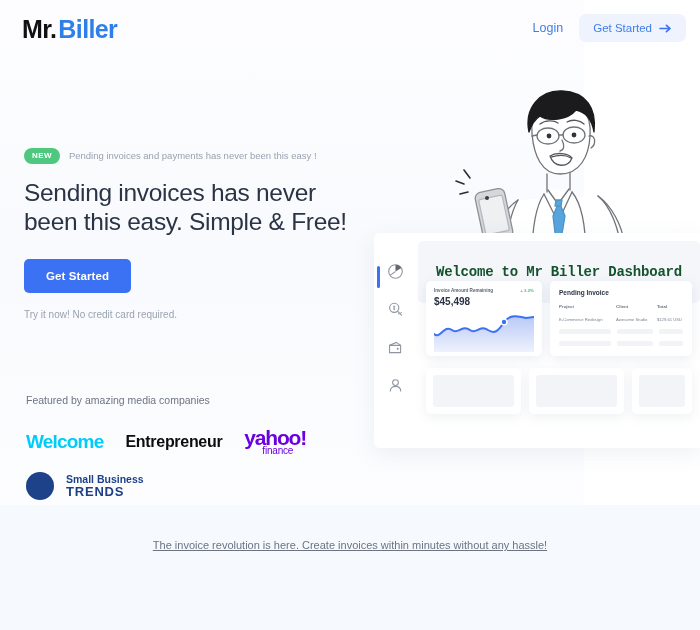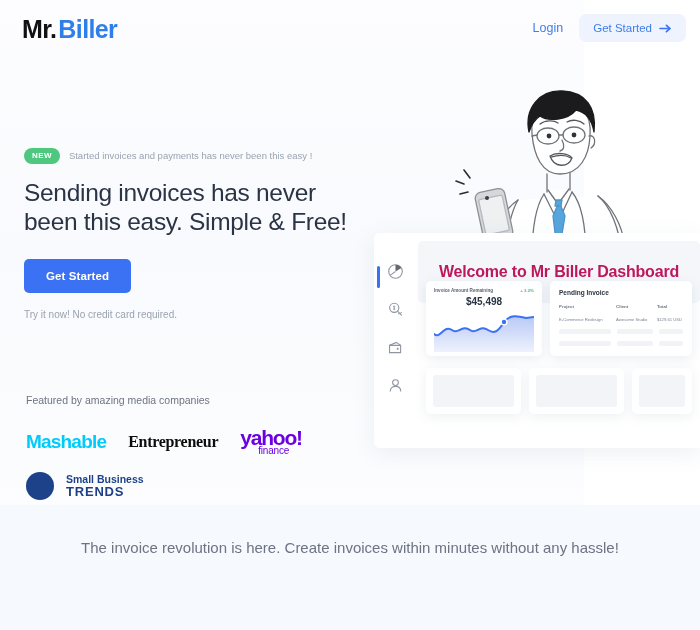--- a/index.html
+++ b/index.html
@@ -75,21 +75,21 @@
 
   
   .featured { position: absolute; left: 26px; top: 394px; width: 340px; }
   .featured-title { font-size: 10.5px; color: #6c7482; }
   .logos-row { margin-top: 22px; display: flex; align-items: center; gap: 22px; }
   .logo-mashable {
     font-size: 19px; font-weight: 700; color: #00ccfb;
     letter-spacing: -0.8px; line-height: 1;
   }
   .logo-entre {
-    font-family: Liberation Serif, serif;
+    font-family: Liberation Sans, sans-serif;
     font-size: 16px; font-weight: 700; color: #0d0d0d;
     letter-spacing: -0.3px; line-height: 1;
   }
   .logo-yahoo { line-height: .95; text-align: left; }
   .logo-yahoo .y1 {
     font-size: 21px; font-weight: 700; color: #6b00e0;
     letter-spacing: -1.2px; display: block;
   }
   .logo-yahoo .y2 {
     font-size: 10px; font-weight: 400; color: #6b00e0;
@@ -127,31 +127,31 @@
     background: #3b71f3; border-radius: 2px;
   }
   .rail-ico { width: 17px; height: 17px; opacity: .75; display: block; cursor: pointer; }
   .dash-body {
     position: absolute; left: 44px; top: 8px; right: 0; bottom: 0;
   }
   .dash-hero {
     background: #f4f6fa; border-radius: 5px;
     height: 62px; display: flex; align-items: center; justify-content: center;
   }
-  .dash-title { font-size: 16px; font-weight: 600; color: #be185d; letter-spacing: -.2px; }
+  .dash-title { font-size: 14px; font-weight: 600; color: #14532d; letter-spacing: -.2px; font-family: Liberation Mono, monospace; }
   .dash-cards { display: flex; gap: 8px; margin-top: -22px; padding: 0 8px; position: relative; }
   .card-chart {
     width: 116px; background: #fff; border-radius: 5px;
     box-shadow: 0 3px 12px rgba(100,115,150,.13);
     padding: 7px 8px 0 8px; overflow: hidden;
   }
   .cc-top { display: flex; align-items: center; justify-content: space-between; }
   .cc-label { font-size: 4.6px; font-weight: 700; color: #5b6472; }
   .cc-delta { font-size: 4.4px; font-weight: 700; color: #3ec77f; }
-  .cc-amount { font-size: 10px; font-weight: 700; color: #2b3444; margin-top: 3px; text-align: center; }
+  .cc-amount { font-size: 10px; font-weight: 700; color: #2b3444; margin-top: 3px; }
   .cc-graph { margin-top: 3px; }
   .card-table {
     flex: 1; background: #fff; border-radius: 5px;
     box-shadow: 0 3px 12px rgba(100,115,150,.13);
     padding: 8px 9px;
   }
   .ct-title { font-size: 6.5px; font-weight: 700; color: #2b3444; }
   .ct-head { display: flex; margin-top: 8px; }
   .ct-head span { font-size: 4.4px; font-weight: 700; color: #6c7482; }
   .ct-row { display: flex; margin-top: 8px; }
@@ -168,21 +168,21 @@
   .bcard .inner { height: 100%; background: #f2f4f8; border-radius: 3px; }
   .b1 { width: 95px; } .b2 { width: 95px; } .b3 { flex: 1; }
 
   
   .footband {
     position: absolute; left: 0; bottom: 0; width: 700px; height: 125px;
     background: #f6f9fe;
     display: flex; align-items: flex-start; justify-content: center;
     padding-top: 34px;
   }
-  .footband-text { font-size: 15px; color: #6c7482; }
+  .footband-text { font-size: 11px; color: #6c7482; text-decoration: underline; }
 </style>
 </head>
 <body>
 
 <div class="page">
 
   <div class="nav">
     <div class="logo">
       <span class="mr">Mr.</span><span class="biller">Biller</span>
     </div>
@@ -193,31 +193,31 @@
         <svg class="arrow-ico" viewBox="0 0 14 12">
           <path d="M1 6h10M8 2.5L12 6l-4 3.5" stroke="#3b71f3" stroke-width="1.8" fill="none" stroke-linecap="round" stroke-linejoin="round"></path>
         </svg>
       </div>
     </div>
   </div>
 
   <div class="hero-left">
     <div class="badge-row">
       <span class="new-badge">NEW</span>
-      <span class="badge-text">Started invoices and payments has never been this easy !</span>
+      <span class="badge-text">Pending invoices and payments has never been this easy !</span>
     </div>
     <h1 class="headline">Sending invoices has never been this easy. Simple &amp; Free!</h1>
     <button class="btn-primary">Get Started</button>
     <div class="sub-note">Try it now! No credit card required.</div>
   </div>
 
   <div class="featured">
     <div class="featured-title">Featured by amazing media companies</div>
     <div class="logos-row">
-      <div class="logo-mashable">Mashable</div>
+      <div class="logo-mashable">Welcome</div>
       <div class="logo-entre">Entrepreneur</div>
       <div class="logo-yahoo">
         <span class="y1">yahoo!</span>
         <span class="y2">finance</span>
       </div>
     </div>
     <div class="logos-row2">
       <div class="sbt-dot"></div>
       <div class="sbt-txt">
         <span class="l1">Small Business</span>

